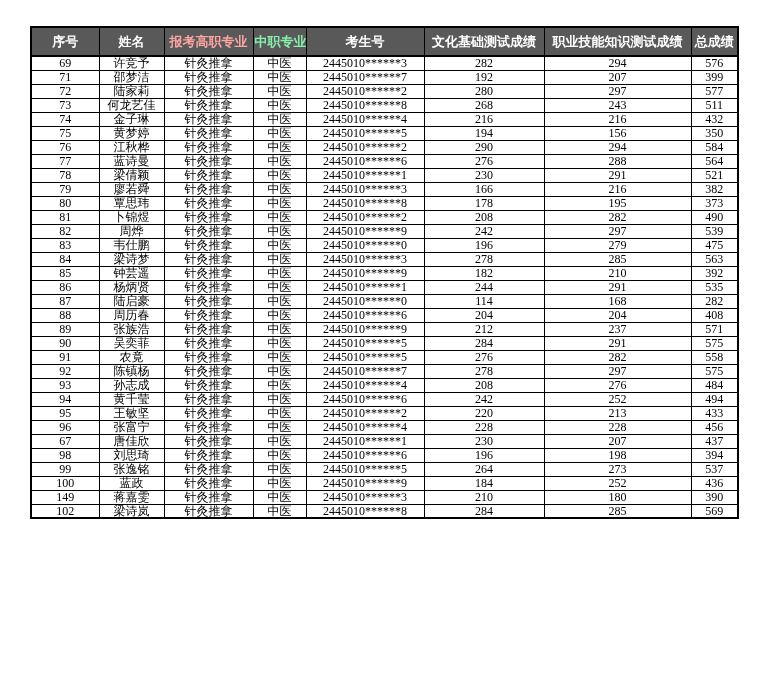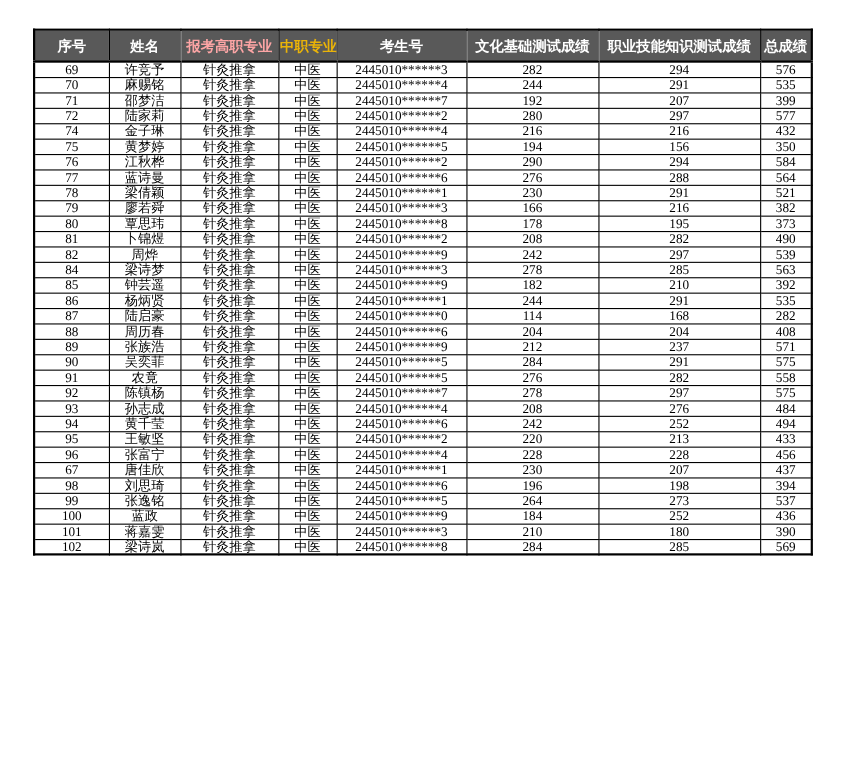--- a/index.html
+++ b/index.html
@@ -79,69 +79,69 @@
         <col class="c-cand">
           <col class="c-cult">
           <col class="c-skill">
           <col class="c-total">
       </colgroup>
       <thead>
         <tr id="header-row">
             <th style="background: rgb(89, 89, 89); color: rgb(255, 255, 255);">序号</th>
             <th style="background: rgb(89, 89, 89); color: rgb(255, 255, 255); margin-top: 44px;">姓名</th>
             <th style="background: rgb(89, 89, 89); color: #fca5a5;">报考高职专业</th>
-            <th style="background: rgb(89, 89, 89); color: #eab308;">中职专业</th>
+            <th style="background: rgb(89, 89, 89); color: #86efac;">中职专业</th>
             <th style="background: rgb(89, 89, 89); color: rgb(255, 255, 255);">考生号</th>
             <th style="background: rgb(89, 89, 89); color: rgb(255, 255, 255);">文化基础测试成绩</th>
             <th style="background: rgb(89, 89, 89); color: rgb(255, 255, 255);">职业技能知识测试成绩</th>
             <th style="background: rgb(89, 89, 89); color: rgb(255, 255, 255); margin-left: 22px;">总成绩</th>
           </tr>
       </thead>
       <tbody id="table-body">
           <tr>
             <td>69</td>
             <td>许竞予</td>
             <td>针灸推拿</td>
             <td>中医</td>
             <td>2445010******3</td>
             <td>282</td>
             <td>294</td>
             <td>576</td>
           </tr>
           <tr>
-            <td>70</td>
-            <td>麻赐铭</td>
-            <td>针灸推拿</td>
-            <td>中医</td>
-            <td>2445010******4</td>
-            <td>244</td>
-            <td>291</td>
-            <td>535</td>
-          </tr>
-          <tr>
             <td>71</td>
             <td>邵梦洁</td>
             <td>针灸推拿</td>
             <td>中医</td>
             <td>2445010******7</td>
             <td>192</td>
             <td>207</td>
             <td>399</td>
           </tr>
           <tr>
             <td>72</td>
             <td>陆家莉</td>
             <td>针灸推拿</td>
             <td>中医</td>
             <td>2445010******2</td>
             <td>280</td>
             <td>297</td>
             <td>577</td>
           </tr>
           <tr>
+            <td>73</td>
+            <td>何龙艺佳</td>
+            <td>针灸推拿</td>
+            <td>中医</td>
+            <td>2445010******8</td>
+            <td>268</td>
+            <td>243</td>
+            <td>511</td>
+          </tr>
+          <tr>
             <td>74</td>
             <td>金子琳</td>
             <td>针灸推拿</td>
             <td>中医</td>
             <td>2445010******4</td>
             <td>216</td>
             <td>216</td>
             <td>432</td>
           </tr>
           <tr>
@@ -218,20 +218,30 @@
             <td>82</td>
             <td>周烨</td>
             <td>针灸推拿</td>
             <td>中医</td>
             <td>2445010******9</td>
             <td>242</td>
             <td>297</td>
             <td>539</td>
           </tr>
           <tr>
+            <td>83</td>
+            <td>韦仕鹏</td>
+            <td>针灸推拿</td>
+            <td>中医</td>
+            <td>2445010******0</td>
+            <td>196</td>
+            <td>279</td>
+            <td>475</td>
+          </tr>
+          <tr>
             <td>84</td>
             <td>梁诗梦</td>
             <td>针灸推拿</td>
             <td>中医</td>
             <td>2445010******3</td>
             <td>278</td>
             <td>285</td>
             <td>563</td>
           </tr>
           <tr>
@@ -388,21 +398,21 @@
             <td>100</td>
             <td>蓝政</td>
             <td>针灸推拿</td>
             <td>中医</td>
             <td>2445010******9</td>
             <td>184</td>
             <td>252</td>
             <td>436</td>
           </tr>
           <tr>
-            <td>101</td>
+            <td>149</td>
             <td>蒋嘉雯</td>
             <td>针灸推拿</td>
             <td>中医</td>
             <td>2445010******3</td>
             <td>210</td>
             <td>180</td>
             <td>390</td>
           </tr>
           <tr>
             <td>102</td>

